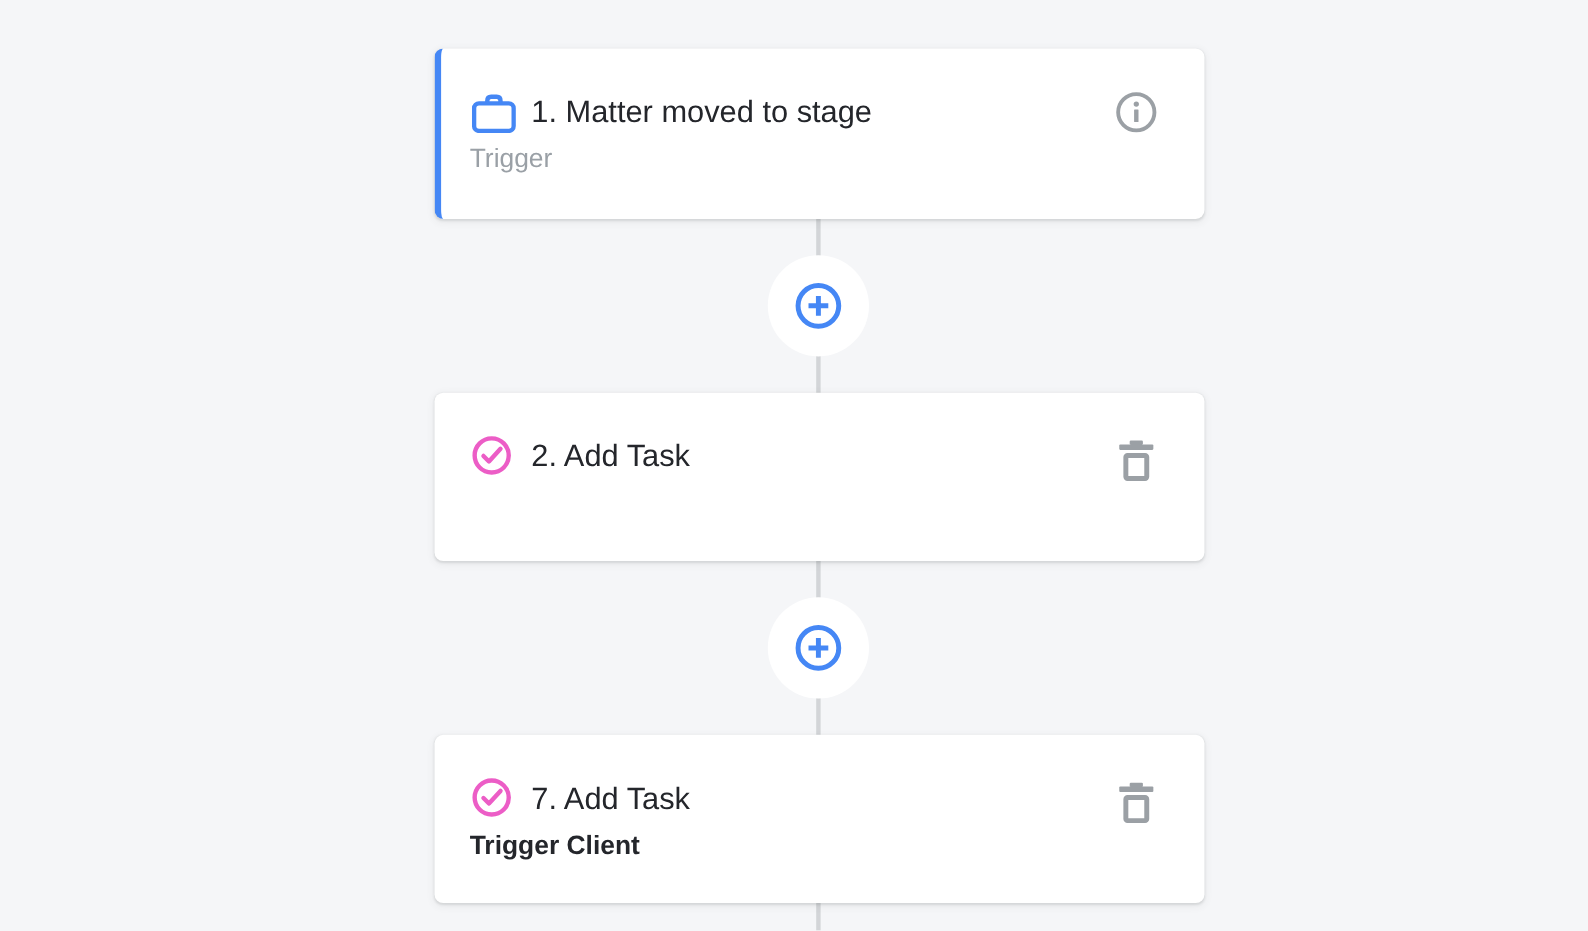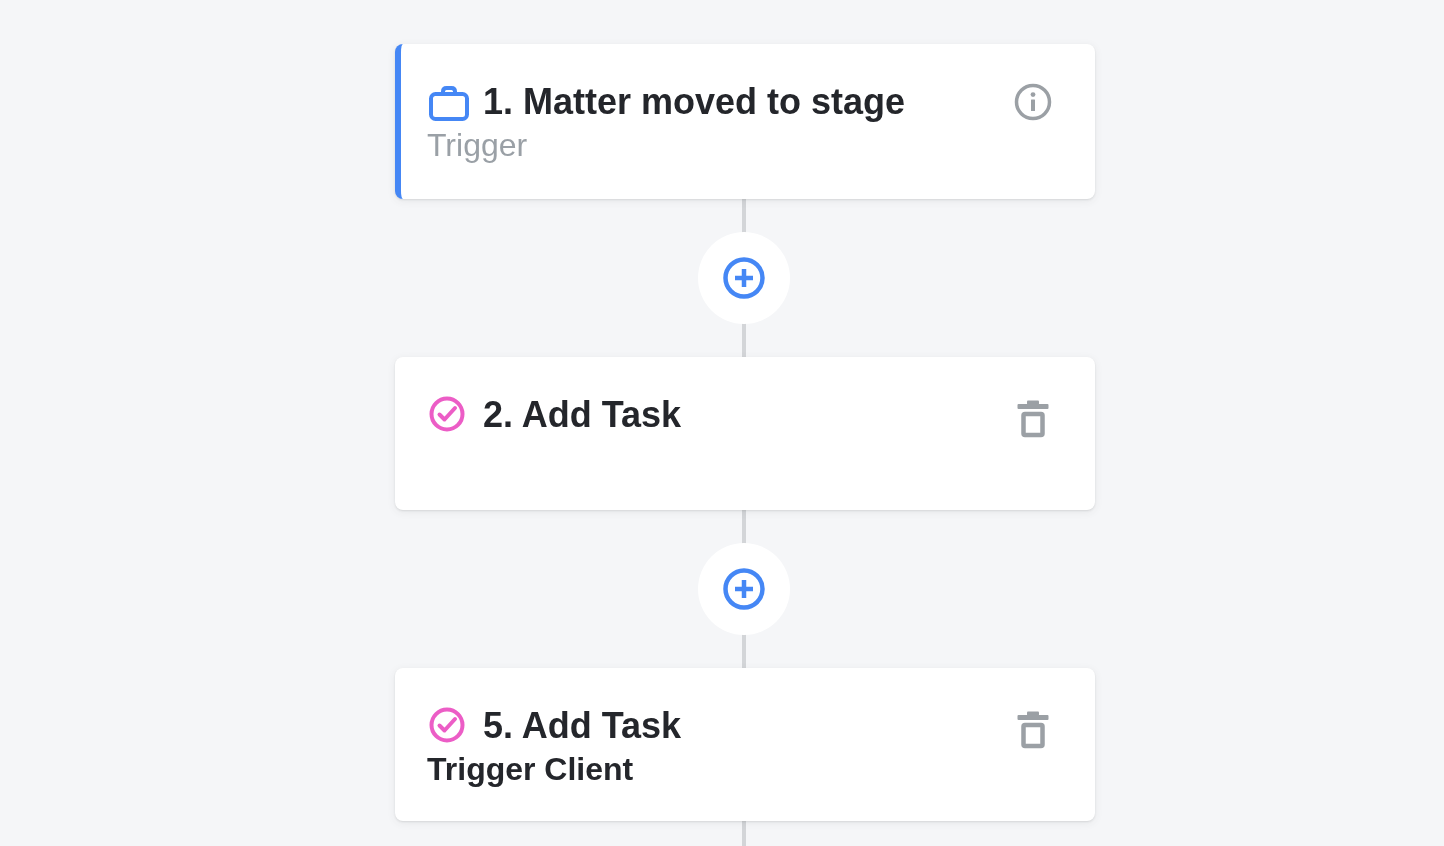--- a/index.html
+++ b/index.html
@@ -23,28 +23,28 @@
   }
   .card--trigger { top:44px; height:155px; border-left:6px solid #4587f5; }
   .card--action-1 { top:357px; height:153px; }
   .card--action-2 { top:668px; height:153px; }
 
   .step-icon { position:absolute; top:39px; display:block; }
   .card--trigger .step-icon { left:28px; top:40px; }
   .card--action-1 .step-icon, .card--action-2 .step-icon { left:34px; }
 
   .step-title {
-    position:absolute; top:40px; font-size:36px; line-height:35px;
-    font-weight:700; color:#24262b; white-space:nowrap;
+    position:absolute; top:40px; font-size:28px; line-height:35px;
+    font-weight:400; color:#24262b; white-space:nowrap;
   }
   .card--trigger .step-title { left:82px; }
   .card--action-1 .step-title, .card--action-2 .step-title { left:88px; }
 
   .step-subtitle {
-    position:absolute; top:84px; font-size:32px; line-height:34px;
+    position:absolute; top:84px; font-size:24px; line-height:34px;
     white-space:nowrap;
   }
   .card--trigger .step-subtitle { left:26px; color:#9aa0a6; font-weight:400; }
   .card--action-1 .step-subtitle, .card--action-2 .step-subtitle {
     left:32px; color:#24262b; font-weight:600;
   }
 
   .trailing-btn {
     position:absolute; background:none; border:none; padding:0;
     cursor:pointer; line-height:0;
@@ -124,21 +124,21 @@
     </span>
   </button>
 
   <div class="card card--action-2">
     <span class="step-icon">
       <svg width="36" height="36" viewBox="0 0 36 36">
         <circle cx="18" cy="18" r="15.5" fill="none" stroke="#ec5dc6" stroke-width="4"></circle>
         <path d="M10.5 18.5 L15.5 23.5 L26 12" fill="none" stroke="#ec5dc6" stroke-width="4" stroke-linecap="round" stroke-linejoin="round"></path>
       </svg>
     </span>
-    <div class="step-title">5. Add Task</div>
+    <div class="step-title">7. Add Task</div>
     <div class="step-subtitle">Trigger Client</div>
     <button class="trailing-btn trailing-btn--trash">
       <span>
         <svg width="36" height="40" viewBox="0 0 36 40">
           <rect x="12" y="2.5" width="12" height="4" rx="1" fill="#9ba0a5"></rect>
           <rect x="2.5" y="6" width="31" height="5" rx="1" fill="#9ba0a5"></rect>
           <rect x="8.5" y="16" width="19" height="21" rx="1.5" fill="none" stroke="#9ba0a5" stroke-width="4.5"></rect>
         </svg>
       </span>
     </button>

